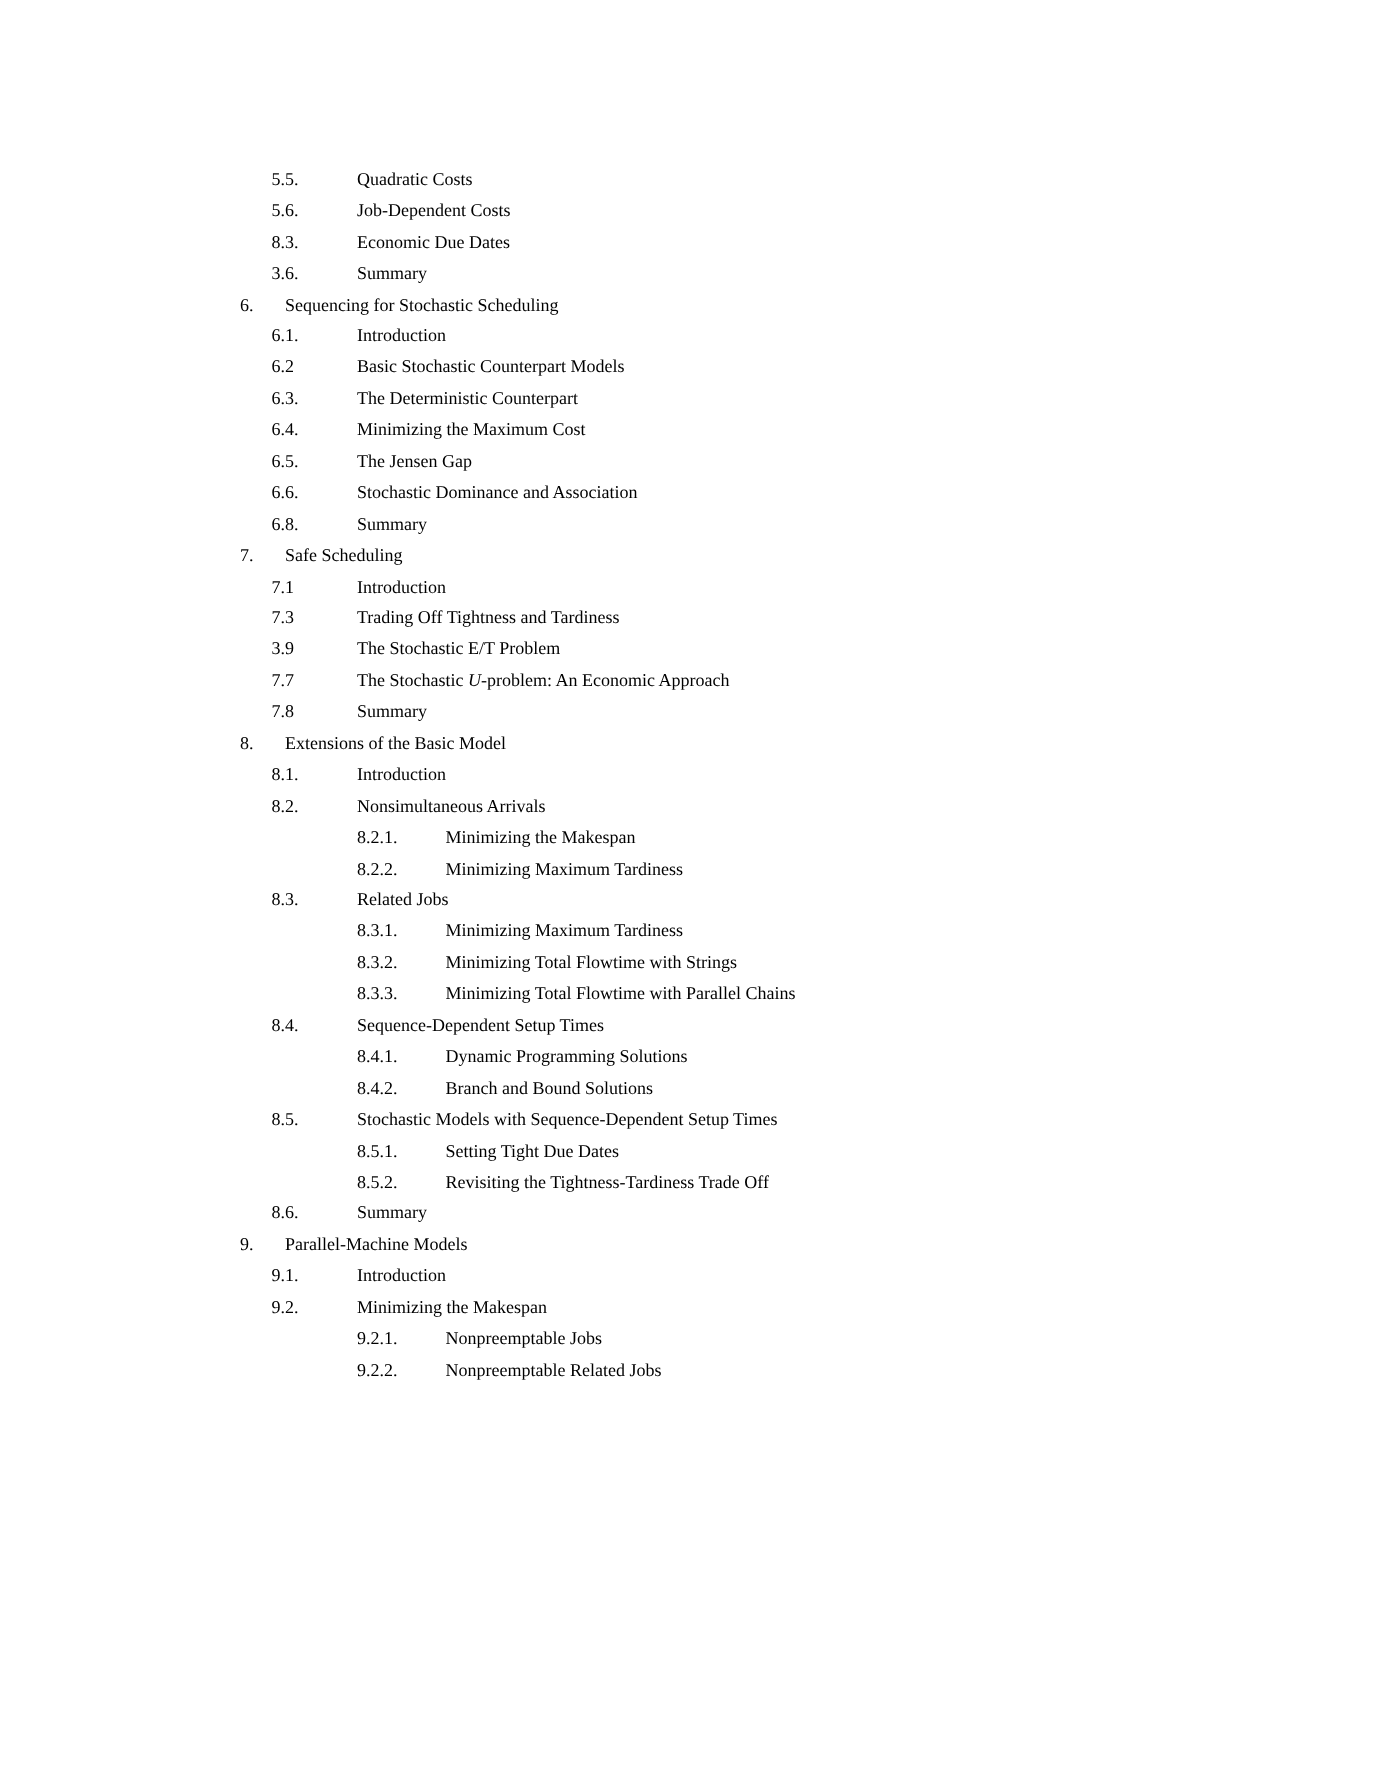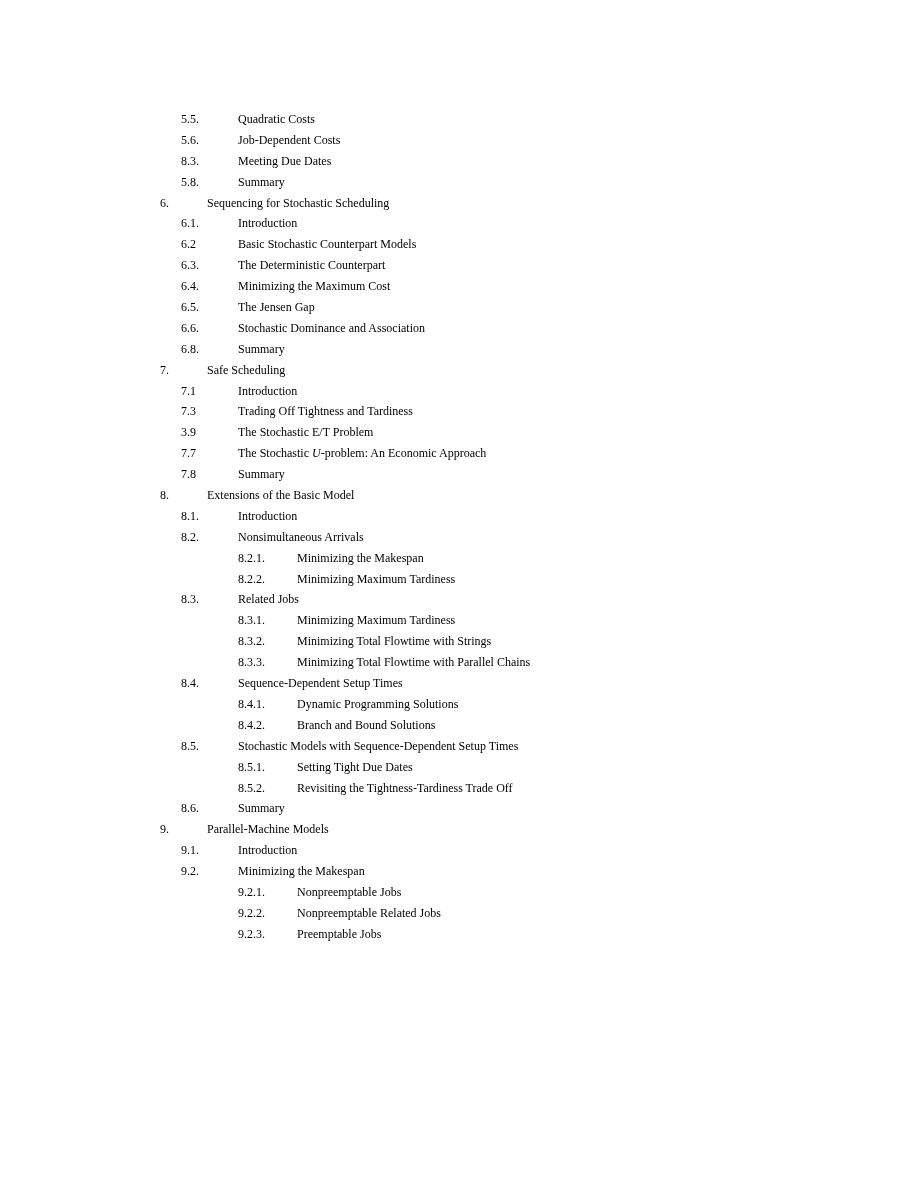--- a/index.html
+++ b/index.html
@@ -41,21 +41,21 @@
     text-align: left;
   }
   .ttl {
     position: absolute;
     top: 0;
     display: inline-block;
   }
 
   
   .lvl1 > .num { left: 160px; }
-  .lvl1 > .ttl { left: 190px; margin-left: 17px; }
+  .lvl1 > .ttl { left: 190px; }
 
   
   .lvl2 > .num { left: 181px; }
   .lvl2 > .ttl { left: 238px; }
 
   
   .lvl3 > .num { left: 238px; }
   .lvl3 > .ttl { left: 297px; }
 
   .ital { font-style: italic; }
@@ -67,24 +67,24 @@
     <div class="toc-row lvl2">
       <span class="num">5.5.</span>
       <span class="ttl">Quadratic Costs</span>
     </div>
     <div class="toc-row lvl2">
       <span class="num">5.6.</span>
       <span class="ttl">Job-Dependent Costs</span>
     </div>
     <div class="toc-row lvl2">
       <span class="num">8.3.</span>
-      <span class="ttl">Meeting Due Dates</span>
-    </div>
-    <div class="toc-row lvl2">
-      <span class="num">5.8.</span>
+      <span class="ttl">Economic Due Dates</span>
+    </div>
+    <div class="toc-row lvl2">
+      <span class="num">3.6.</span>
       <span class="ttl">Summary</span>
     </div>
     <div class="toc-row lvl1">
       <span class="num">6.</span>
       <span class="ttl">Sequencing for Stochastic Scheduling</span>
     </div>
     <div class="toc-row lvl2">
       <span class="num">6.1.</span>
       <span class="ttl">Introduction</span>
     </div>
@@ -213,17 +213,13 @@
       <span class="ttl">Minimizing the Makespan</span>
     </div>
     <div class="toc-row lvl3">
       <span class="num">9.2.1.</span>
       <span class="ttl">Nonpreemptable Jobs</span>
     </div>
     <div class="toc-row lvl3">
       <span class="num">9.2.2.</span>
       <span class="ttl">Nonpreemptable Related Jobs</span>
     </div>
-    <div class="toc-row lvl3">
-      <span class="num">9.2.3.</span>
-      <span class="ttl">Preemptable Jobs</span>
-    </div>
   </div>
 
 </body></html>

